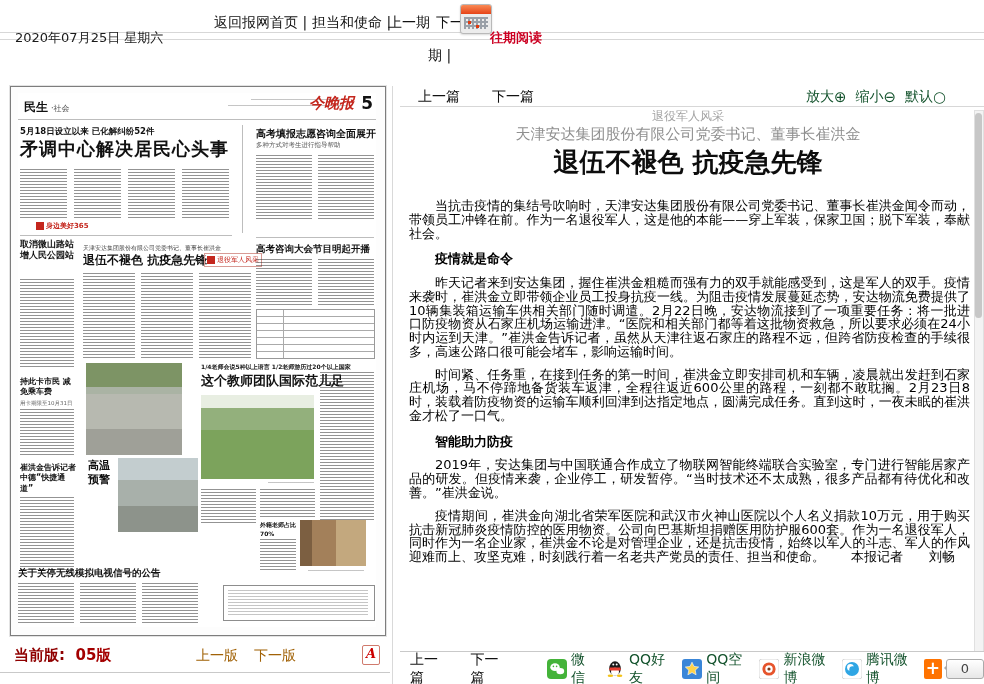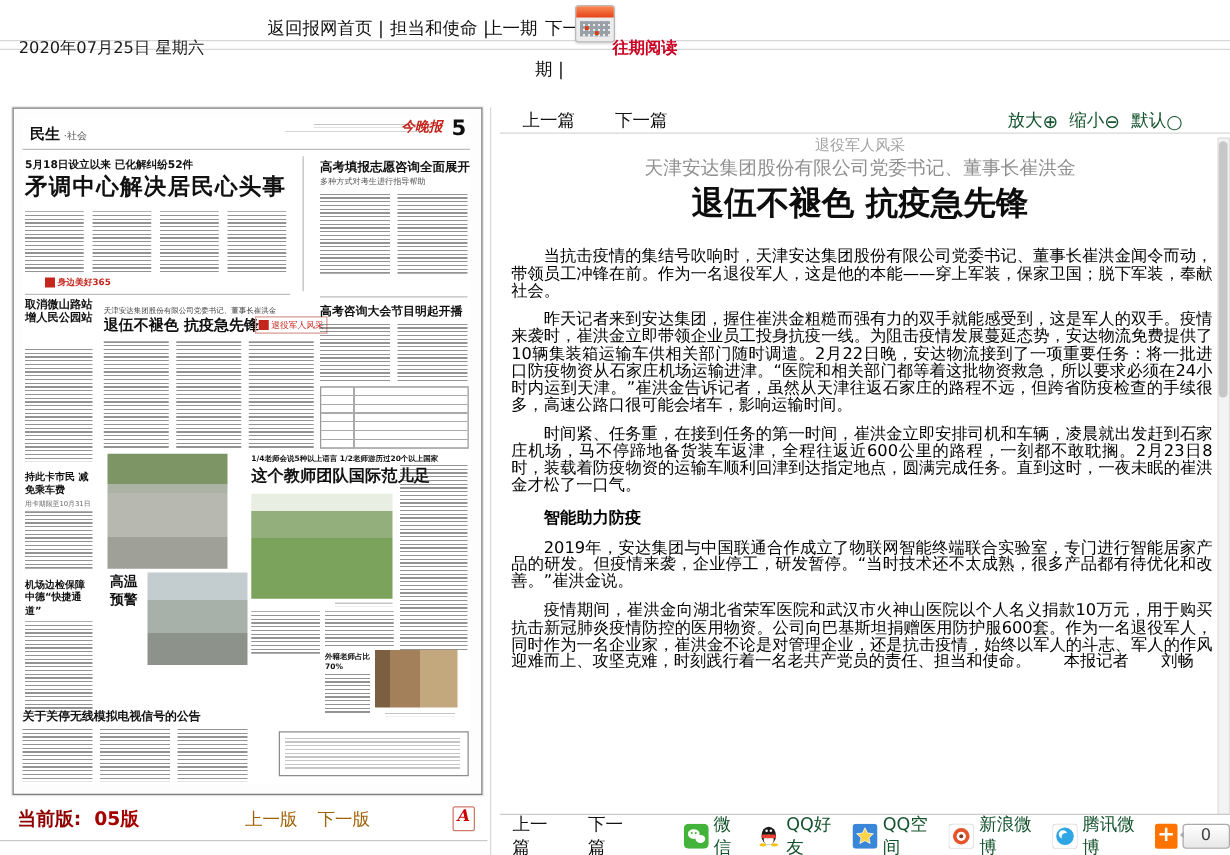--- a/index.html
+++ b/index.html
@@ -104,21 +104,21 @@
     <a class="past-label">往期阅读</a>
   </div>
 
   <div id="paper">
     <div id="page">
 
       <span class="abs np-b" style="left:6px;top:6px;font-size:12px;">民生</span>
       <span class="abs" style="left:33px;top:10px;font-size:8px;color:#555;">·社会</span>
       <div class="sim lt abs" style="right:30px;top:6px;width:95px;height:3px;"></div>
       <div class="sim lt abs" style="right:30px;top:12px;width:118px;height:3px;"></div>
-      <span class="abs red" style="right:22px;top:1px;font-size:11px;font-weight:bold;font-style:italic;font-family:'DejaVu Serif',serif;">今晚报</span>
+      <span class="abs red" style="right:22px;top:1px;font-size:15px;font-weight:bold;font-style:italic;font-family:'DejaVu Serif',serif;">今晚报</span>
       <span class="abs np-b" style="right:3px;top:0px;font-size:17px;">5</span>
       <div class="np-rule" style="left:0;top:26px;width:358px;height:1px;"></div>
 
       <span class="abs np-b" style="left:2px;top:33px;font-size:8.5px;">5月18日设立以来 已化解纠纷52件</span>
       <span class="abs np-b" style="left:2px;top:44px;font-size:18px;letter-spacing:1px;">矛调中心解决居民心头事</span>
       <div class="sim abs" style="left:2px;top:76px;width:47px;height:50px;"></div>
       <div class="sim abs" style="left:56px;top:76px;width:47px;height:50px;"></div>
       <div class="sim abs" style="left:110px;top:76px;width:47px;height:50px;"></div>
       <div class="sim abs" style="left:164px;top:76px;width:47px;height:50px;"></div>
       <div class="np-rule" style="left:224px;top:32px;width:1px;height:108px;"></div>
@@ -155,21 +155,21 @@
       <div class="ph ph3" style="left:183px;top:302px;width:113px;height:84px;"></div>
       <div class="sim lt abs" style="left:250px;top:389px;width:46px;height:3px;"></div>
       <div class="sim abs" style="left:302px;top:279px;width:54px;height:148px;"></div>
       <div class="sim abs" style="left:183px;top:396px;width:55px;height:34px;"></div>
       <div class="sim abs" style="left:242px;top:396px;width:55px;height:28px;"></div>
 
       <span class="abs np-b" style="left:2px;top:284px;width:58px;font-size:8px;white-space:normal;line-height:1.3;">持此卡市民 减免乘车费</span>
       <span class="abs" style="left:2px;top:307px;font-size:5.5px;color:#666;white-space:nowrap;">用卡期限至10月31日</span>
       <div class="sim abs" style="left:2px;top:316px;width:54px;height:46px;"></div>
 
-      <span class="abs np-b" style="left:2px;top:370px;width:58px;font-size:8px;white-space:normal;line-height:1.3;">机场边检保障 中德“快捷通道”</span>
+      <span class="abs np-b" style="left:2px;top:370px;width:58px;font-size:8px;white-space:normal;line-height:1.3;">崔洪金告诉记者 中德“快捷通道”</span>
       <div class="sim abs" style="left:2px;top:404px;width:54px;height:74px;"></div>
 
 
       <span class="abs np-b" style="left:242px;top:428px;width:40px;font-size:6px;white-space:normal;">外籍老师占比70%</span>
       <div class="sim abs" style="left:242px;top:446px;width:36px;height:32px;"></div>
       <div class="ph ph4" style="left:282px;top:427px;width:66px;height:46px;"></div>
       <div class="sim lt abs" style="left:290px;top:477px;width:56px;height:3px;"></div>
       <div class="notice" style="left:205px;top:492px;width:150px;height:34px;">
         <div class="sim lt abs" style="left:4px;top:4px;width:140px;height:26px;"></div>
       </div>
@@ -196,20 +196,21 @@
     <a><span>缩小</span><span class="circ">⊖</span></a>&nbsp;
     <a><span>默认</span><span class="circ">○</span></a>
   </span>
   <div class="hline" style="top:106px;left:400px;width:584px;"></div>
 
   <div class="art-kicker">退役军人风采</div>
   <div class="art-sub">天津安达集团股份有限公司党委书记、董事长崔洪金</div>
   <div class="art-title">退伍不褪色  抗疫急先锋</div>
   <div id="body-text">
       <div class="para">当抗击疫情的集结号吹响时，天津安达集团股份有限公司党委书记、董事长崔洪金闻令而动，带领员工冲锋在前。作为一名退役军人，这是他的本能——穿上军装，保家卫国；脱下军装，奉献社会。</div>
+      <div class="subhead">疫情就是命令</div>
       <div class="para">昨天记者来到安达集团，握住崔洪金粗糙而强有力的双手就能感受到，这是军人的双手。疫情来袭时，崔洪金立即带领企业员工投身抗疫一线。为阻击疫情发展蔓延态势，安达物流免费提供了10辆集装箱运输车供相关部门随时调遣。2月22日晚，安达物流接到了一项重要任务：将一批进口防疫物资从石家庄机场运输进津。“医院和相关部门都等着这批物资救急，所以要求必须在24小时内运到天津。”崔洪金告诉记者，虽然从天津往返石家庄的路程不远，但跨省防疫检查的手续很多，高速公路口很可能会堵车，影响运输时间。</div>
       <div class="para">时间紧、任务重，在接到任务的第一时间，崔洪金立即安排司机和车辆，凌晨就出发赶到石家庄机场，马不停蹄地备货装车返津，全程往返近600公里的路程，一刻都不敢耽搁。2月23日8时，装载着防疫物资的运输车顺利回津到达指定地点，圆满完成任务。直到这时，一夜未眠的崔洪金才松了一口气。</div>
       <div class="subhead">智能助力防疫</div>
       <div class="para">2019年，安达集团与中国联通合作成立了物联网智能终端联合实验室，专门进行智能居家产品的研发。但疫情来袭，企业停工，研发暂停。“当时技术还不太成熟，很多产品都有待优化和改善。”崔洪金说。</div>
       <div class="para">疫情期间，崔洪金向湖北省荣军医院和武汉市火神山医院以个人名义捐款10万元，用于购买抗击新冠肺炎疫情防控的医用物资。公司向巴基斯坦捐赠医用防护服600套。作为一名退役军人，同时作为一名企业家，崔洪金不论是对管理企业，还是抗击疫情，始终以军人的斗志、军人的作风迎难而上、攻坚克难，时刻践行着一名老共产党员的责任、担当和使命。　　本报记者　　刘畅</div>
     </div>
 
   <div class="sb-track"></div>
   <div class="sb-thumb"></div>
 

